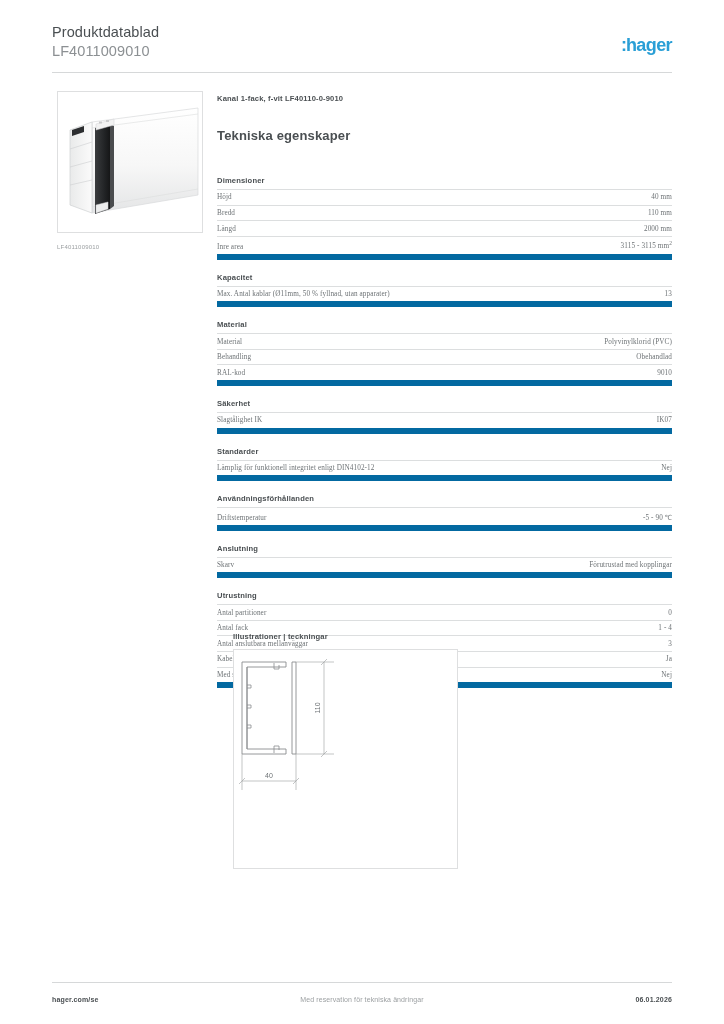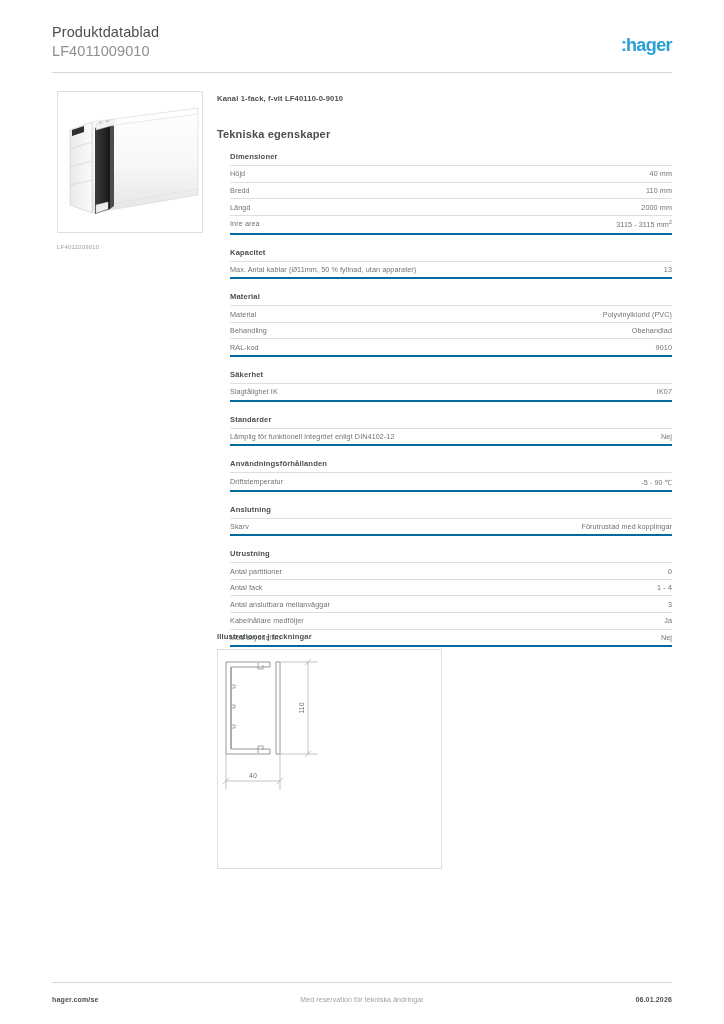--- a/index.html
+++ b/index.html
@@ -102,56 +102,57 @@
     width: 455px;
   }
   .product-name {
     font-size: 7.6px;
     font-weight: bold;
     color: #4a4f52;
     letter-spacing: 0.15px;
     margin-bottom: 25px;
   }
   .specs-heading {
-    font-size: 11px;
-    font-weight: bold;
-    color: #4a4f52;
-    letter-spacing: 0.15px;
-    margin-bottom: 12px;
-  }
-
-  .spec-group { margin-bottom: 13px; margin-left: 13px; }
+    font-size: 13px;
+    font-weight: bold;
+    color: #4a4f52;
+    letter-spacing: 0.15px;
+    margin-bottom: 33px;
+  }
+
+  .spec-group { margin-bottom: 13px; }
   .group-title {
     font-size: 7.6px;
     font-weight: bold;
     color: #4a4f52;
     letter-spacing: 0.15px;
     padding-bottom: 4px;
   }
   .spec-row {
     display: flex;
     justify-content: space-between;
-    align-items: flex-start;
+    align-items: flex-end;
     border-top: 1px solid #dcdedf;
     padding: 3.4px 0 3.2px 0;
     font-size: 7.2px;
     color: #6d7275;
     letter-spacing: 0.1px;
+    font-family: Liberation Serif, serif;
   }
   .spec-group .spec-row:last-child {
-    border-bottom: 2px solid #0369a1;
+    border-bottom: 6px solid #0369a1;
   }
   .spec-label { text-align: left; }
   .spec-value { text-align: right; white-space: nowrap; }
   .spec-value sup { font-size: 5.4px; vertical-align: super; }
 
   
   .illustrations {
     position: absolute;
-    left: 217px;
+    left: 233px;
     top: 632px;
     width: 455px;
   }
   .illu-title {
     font-size: 7.6px;
     font-weight: bold;
     color: #4a4f52;
     letter-spacing: 0.15px;
     margin-bottom: 8px;
   }

